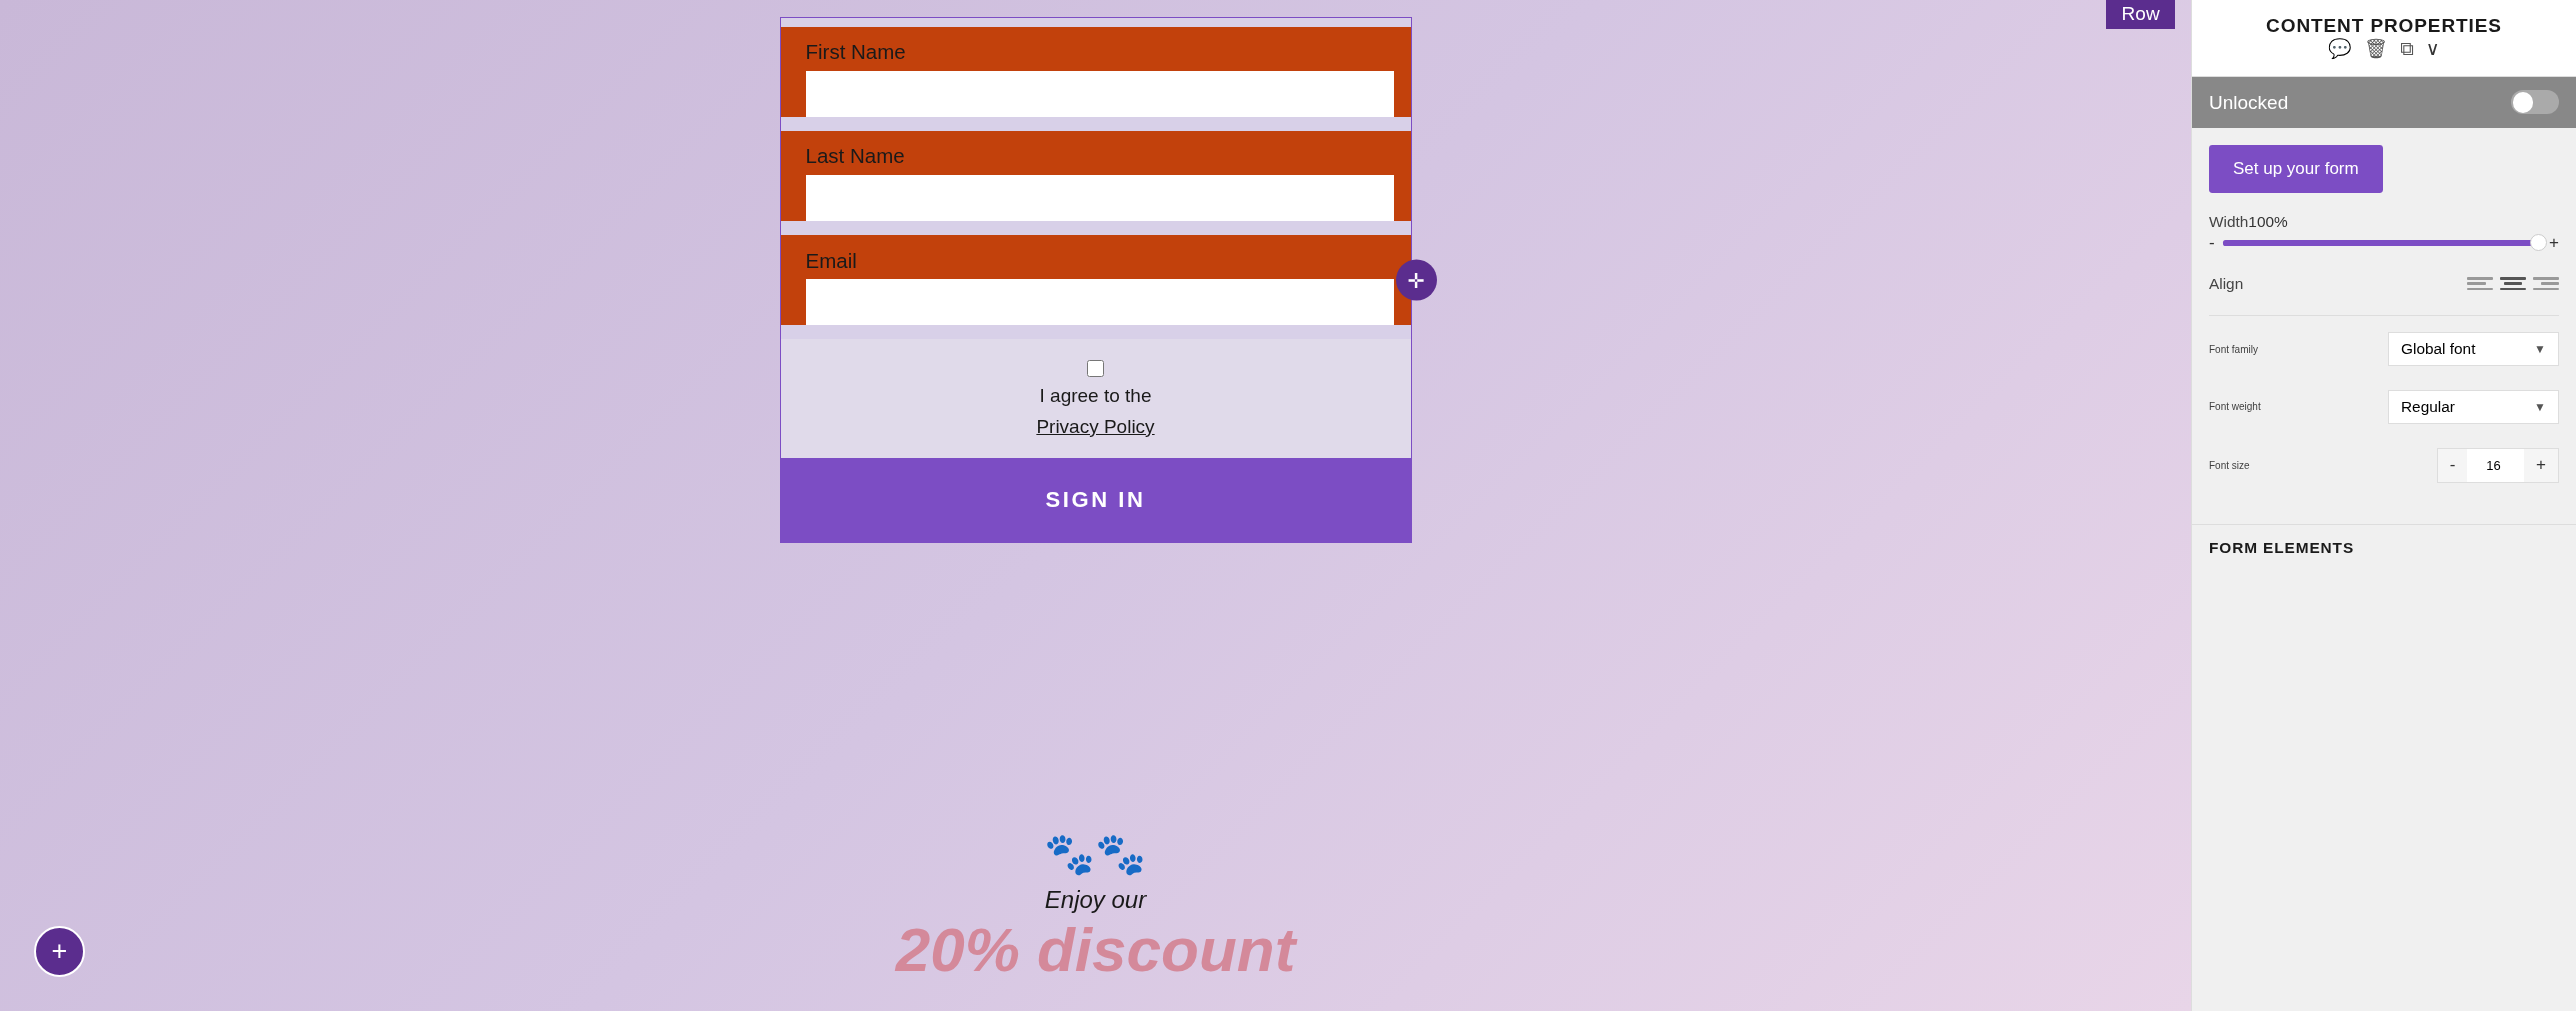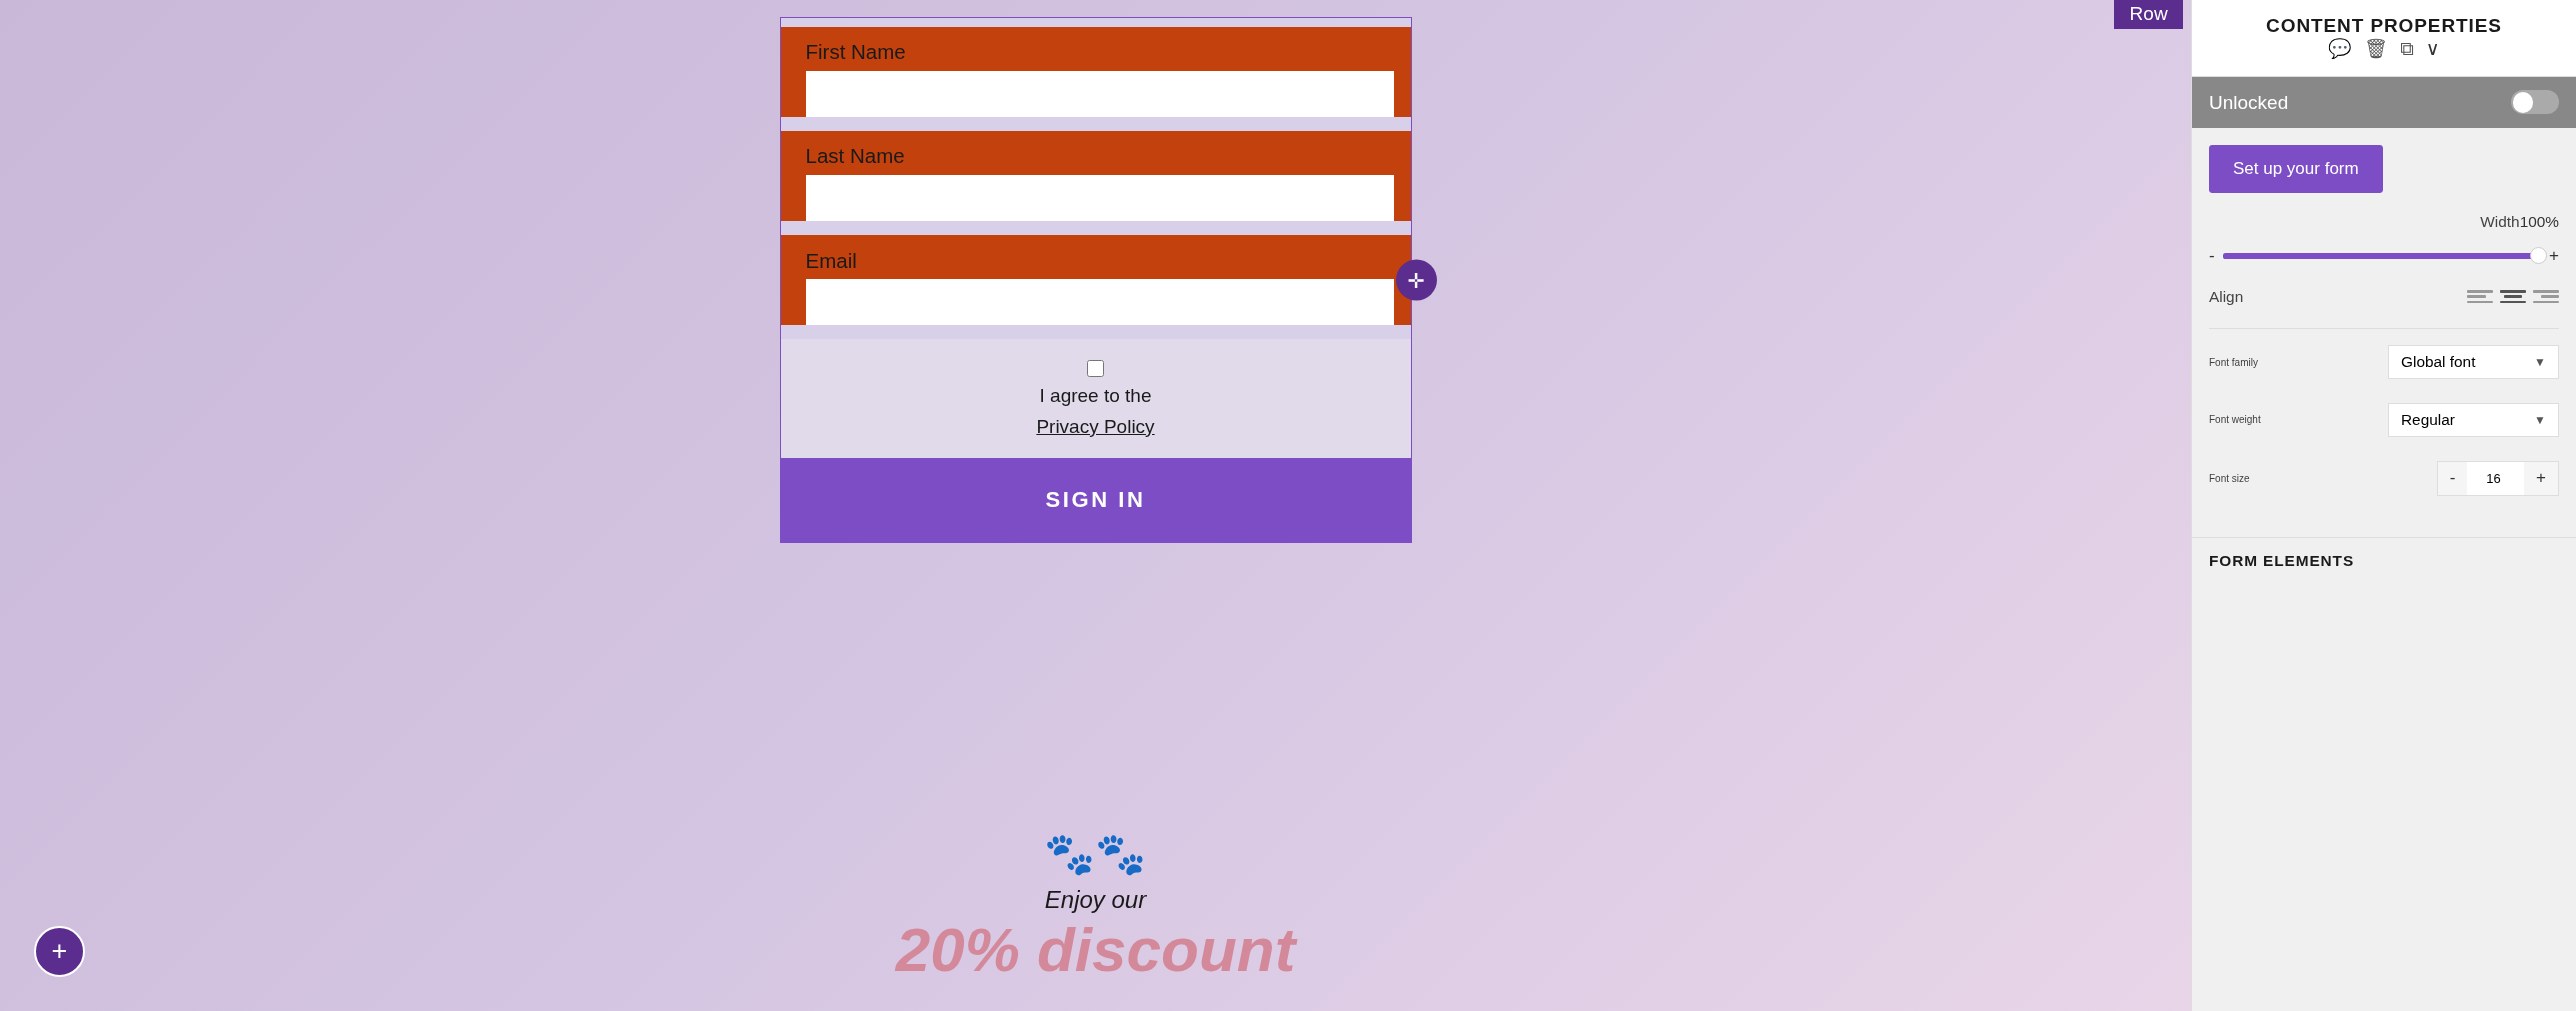--- a/index.html
+++ b/index.html
@@ -19,21 +19,21 @@
       position: relative;
       display: flex;
       align-items: flex-start;
       justify-content: center;
       padding-top: 17px;
     }
 
     .row-label {
       position: absolute;
       top: 0;
-      right: 8px;
+      right: 16px;
       background: #5b2d8e;
       color: white;
       font-size: 19px;
       padding: 3.4px 15.4px;
       font-weight: 500;
       z-index: 10;
     }
 
     .form-container {
       width: 632px;
@@ -264,22 +264,22 @@
       padding: 13.7px 24px;
       font-size: 17px;
       cursor: pointer;
       border-radius: 3.4px;
       margin-bottom: 20.5px;
     }
 
     .width-row {
       display: flex;
       align-items: center;
-      justify-content: flex-end;
-      margin-bottom: 15px;
+      justify-content: flex-start;
+      margin-bottom: 2px;
     }
 
     .width-label {
       font-size: 15.4px;
       color: #444;
     }
 
     .width-pct {
       font-size: 15.4px;
       color: #333;

